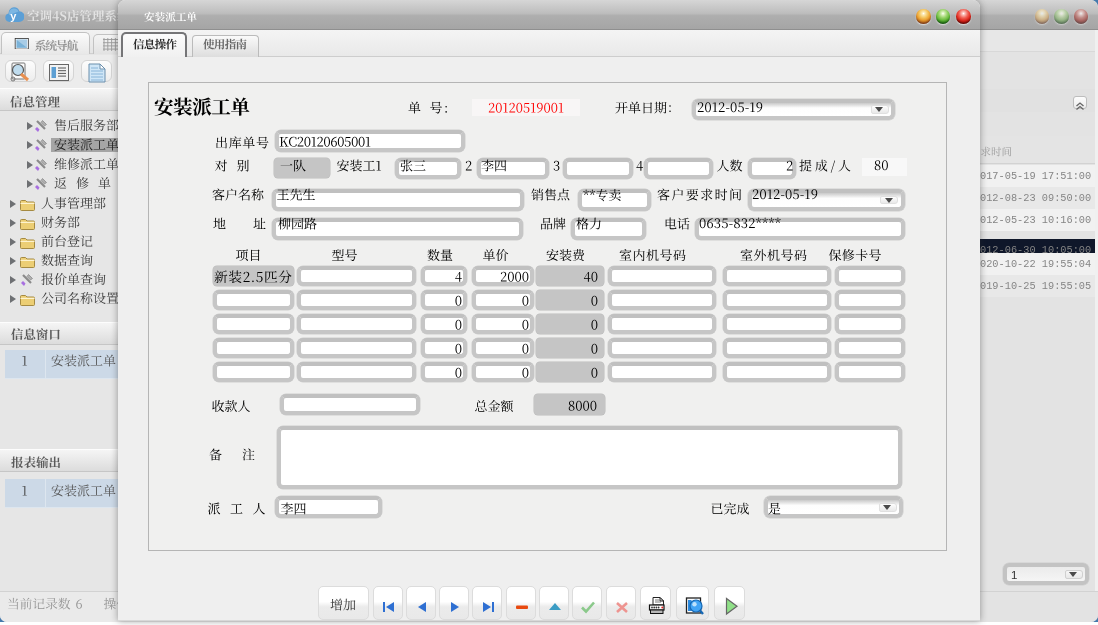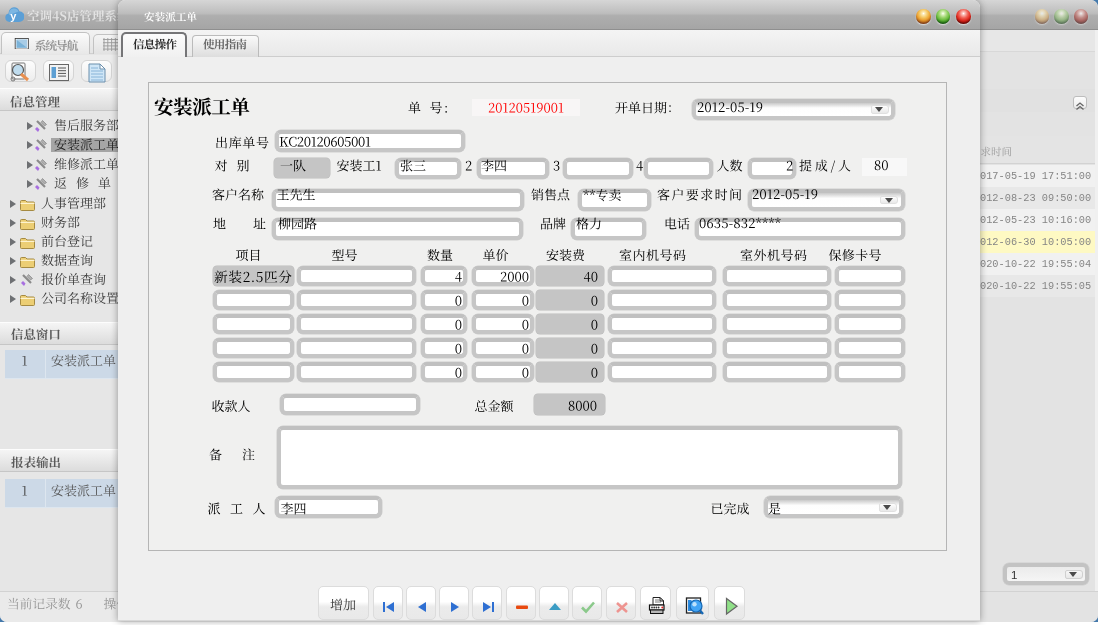--- a/index.html
+++ b/index.html
@@ -179,23 +179,23 @@
 
       <div class="abs" style="left:92.5px;top:65.5px;width:14px;height:13px;background:linear-gradient(#fdfdfd,#ececec);border:1px solid #bdbdbd;border-radius:3px">
         <svg width="10" height="9" viewBox="0 0 10 9" style="margin:1px 0 0 1px">
           <path d="M1.5 4 L5 1 L8.5 4 M1.5 7.5 L5 4.5 L8.5 7.5" fill="none" stroke="#666" stroke-width="1.3"></path>
         </svg>
       </div>
       <div class="abs" style="left:0;top:106px;width:118px;height:28px;background:#e4e4e4;border-bottom:1px solid #d2d2d2"></div>
       <div class="rrow" style="top:135px;background:#f1f1f1">017-05-19 17:51:00</div>
       <div class="rrow" style="top:157px;background:#e8e8e8">012-08-23 09:50:00</div>
       <div class="rrow" style="top:179px;background:#f1f1f1">012-05-23 10:16:00</div>
-      <div class="rrow" style="top:201px;background:#fef9c3">012-06-30 10:05:00</div>
+      <div class="rrow" style="top:209px;background:#0f172a">012-06-30 10:05:00</div>
       <div class="rrow" style="top:223px;background:#f1f1f1">020-10-22 19:55:04</div>
-      <div class="rrow" style="top:245px;background:#e8e8e8">020-10-22 19:55:05</div>
+      <div class="rrow" style="top:245px;background:#e8e8e8">019-10-25 19:55:05</div>
 
       <div class="ring" style="left:23px;top:533px;width:86px;height:22px;background:linear-gradient(#ebebeb,#f5f5f5);border-color:#c3c3c3">
         <div class="db" style="background:linear-gradient(#f6f6f6,#e8e8e8);border:.5px solid #d0d0d0"></div>
         <div style="font-size:11.5px;color:#333;padding:2px 0 0 4px;font-family:'Liberation Sans',sans-serif">1</div>
       </div>
       <div class="abs" style="left:0;top:561px;width:118px;height:1px;background:#d2d2d2"></div>
     </div>
     <div class="abs" style="left:1094.5px;top:30px;width:3.5px;height:561px;background:#f0f0f0;z-index:3"></div>
 </div>
   <svg style="position:absolute;left:0;top:0;z-index:5;pointer-events:none" width="1098" height="625" viewBox="0 0 1098 625">

